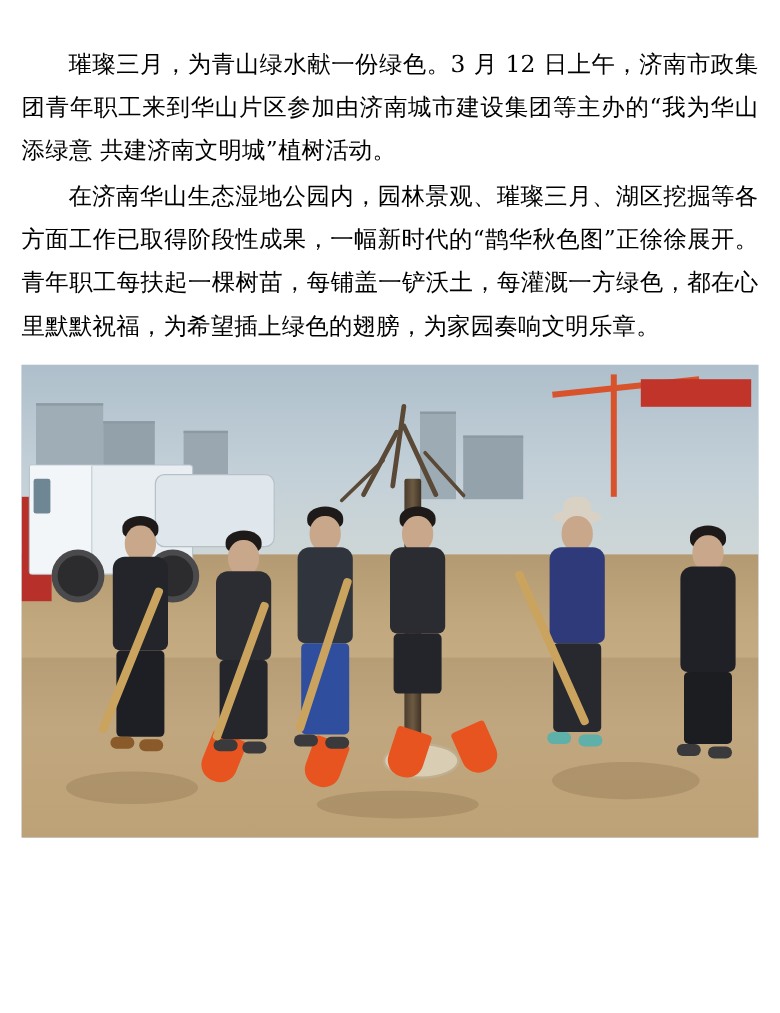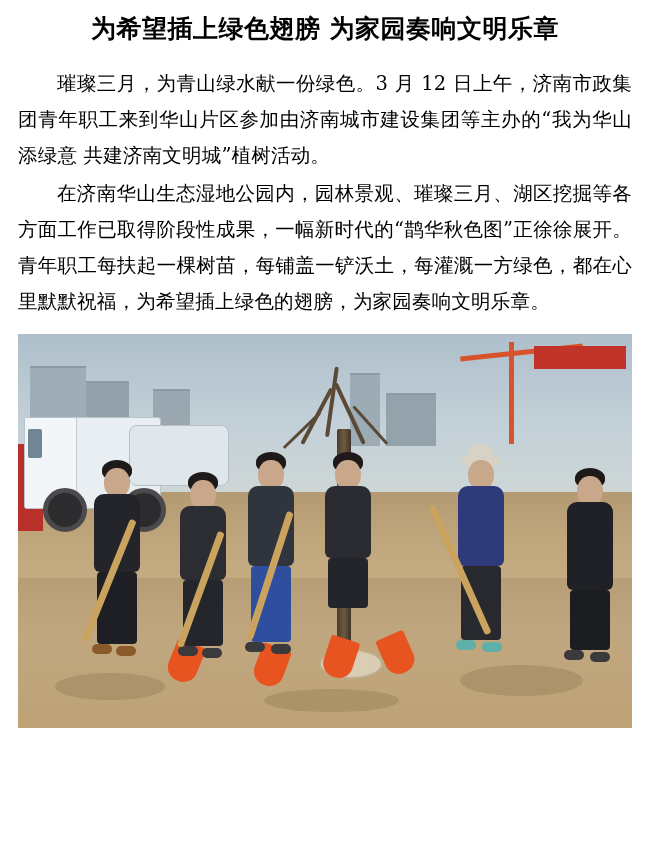--- a/index.html
+++ b/index.html
@@ -26,21 +26,21 @@
     font-size: 25px;
     line-height: 34px;
     color: #000000;
     text-align: center;
     letter-spacing: 0.5px;
     margin: 12px 0 0 0;
     padding: 0 2px;
     white-space: nowrap;
   }
   .body-text {
-    margin-top: 20px;
+    margin-top: 36px;
   }
   .para {
     font-size: 19.5px;
     line-height: 36px;
     color: #000000;
     text-align: justify;
     text-justify: inter-ideograph;
     text-indent: 2em;
     margin: 0 0 2px 0;
     letter-spacing: 0.2px;
@@ -181,21 +181,20 @@
   }
   .dirt-patch {
     position: absolute; background: rgba(120,94,58,0.25); border-radius: 50%;
   }
 </style>
 </head>
 <body>
 
 <div class="page">
 
-  <h1 class="doc-title">为希望插上绿色翅膀  为家园奏响文明乐章</h1>
 
   <div class="body-text">
     <p class="para">璀璨三月，为青山绿水献一份绿色。3 月 12 日上午，济南市政集团青年职工来到华山片区参加由济南城市建设集团等主办的“我为华山添绿意 共建济南文明城”植树活动。</p>
     <p class="para">在济南华山生态湿地公园内，园林景观、璀璨三月、湖区挖掘等各方面工作已取得阶段性成果，一幅新时代的“鹊华秋色图”正徐徐展开。青年职工每扶起一棵树苗，每铺盖一铲沃土，每灌溉一方绿色，都在心里默默祝福，为希望插上绿色的翅膀，为家园奏响文明乐章。</p>
   </div>
 
   <div class="photo-wrap">
     <div class="sky"></div>
     <div class="ground"></div>
     <div class="ground-shadow"></div>

